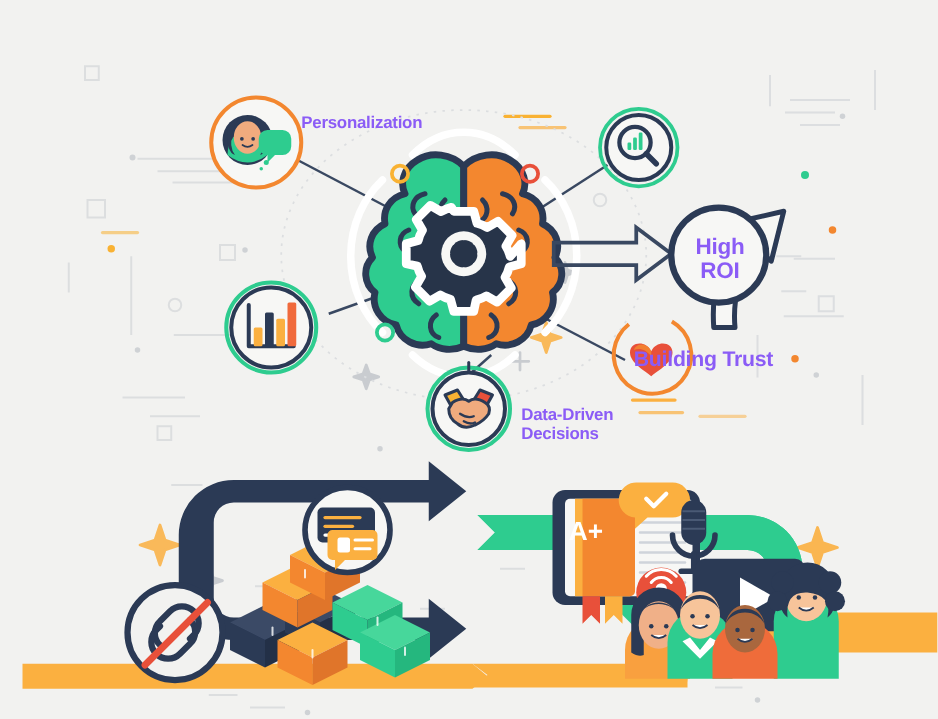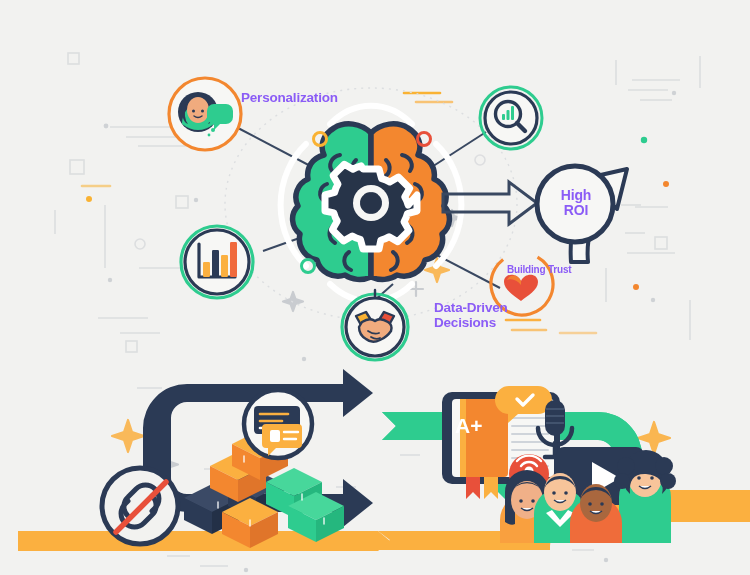--- a/index.html
+++ b/index.html
@@ -13,23 +13,23 @@
   #stage{position:absolute;inset:0;width:750px;height:575px;}
   .label{
     position:absolute;
     font-weight:bold;
     color:#8b5cf6;
     letter-spacing:-0.2px;
     line-height:1.12;
     white-space:pre-line;
   }
   #lbl-personalization{left:241px;top:90px;font-size:13.5px;}
-  #lbl-datadriven{left:417px;top:300px;font-size:13.5px;margin-left:17px;}
-  #lbl-trust{left:507px;top:264px;font-size:10px;}
-  #lbl-roi{left:548px;top:188px;font-size:14px;text-align:center;width:56px;line-height:1.05;}
+  #lbl-datadriven{left:417px;top:324px;font-size:13.5px;}
+  #lbl-trust{left:507px;top:278px;font-size:17px;}
+  #lbl-roi{left:548px;top:188px;font-size:18px;text-align:center;width:56px;line-height:1.05;}
   #lbl-aplus{position:absolute;left:455px;top:414px;font-size:21px;font-weight:bold;color:#ffffff;}
 </style>
 </head>
 <body>
 
 <svg id="stage" viewBox="0 0 750 575" xmlns="http://www.w3.org/2000/svg">
   <defs>
     <clipPath id="clipBody">
         <rect x="0" y="0" width="750" height="575"></rect>
       </clipPath>

